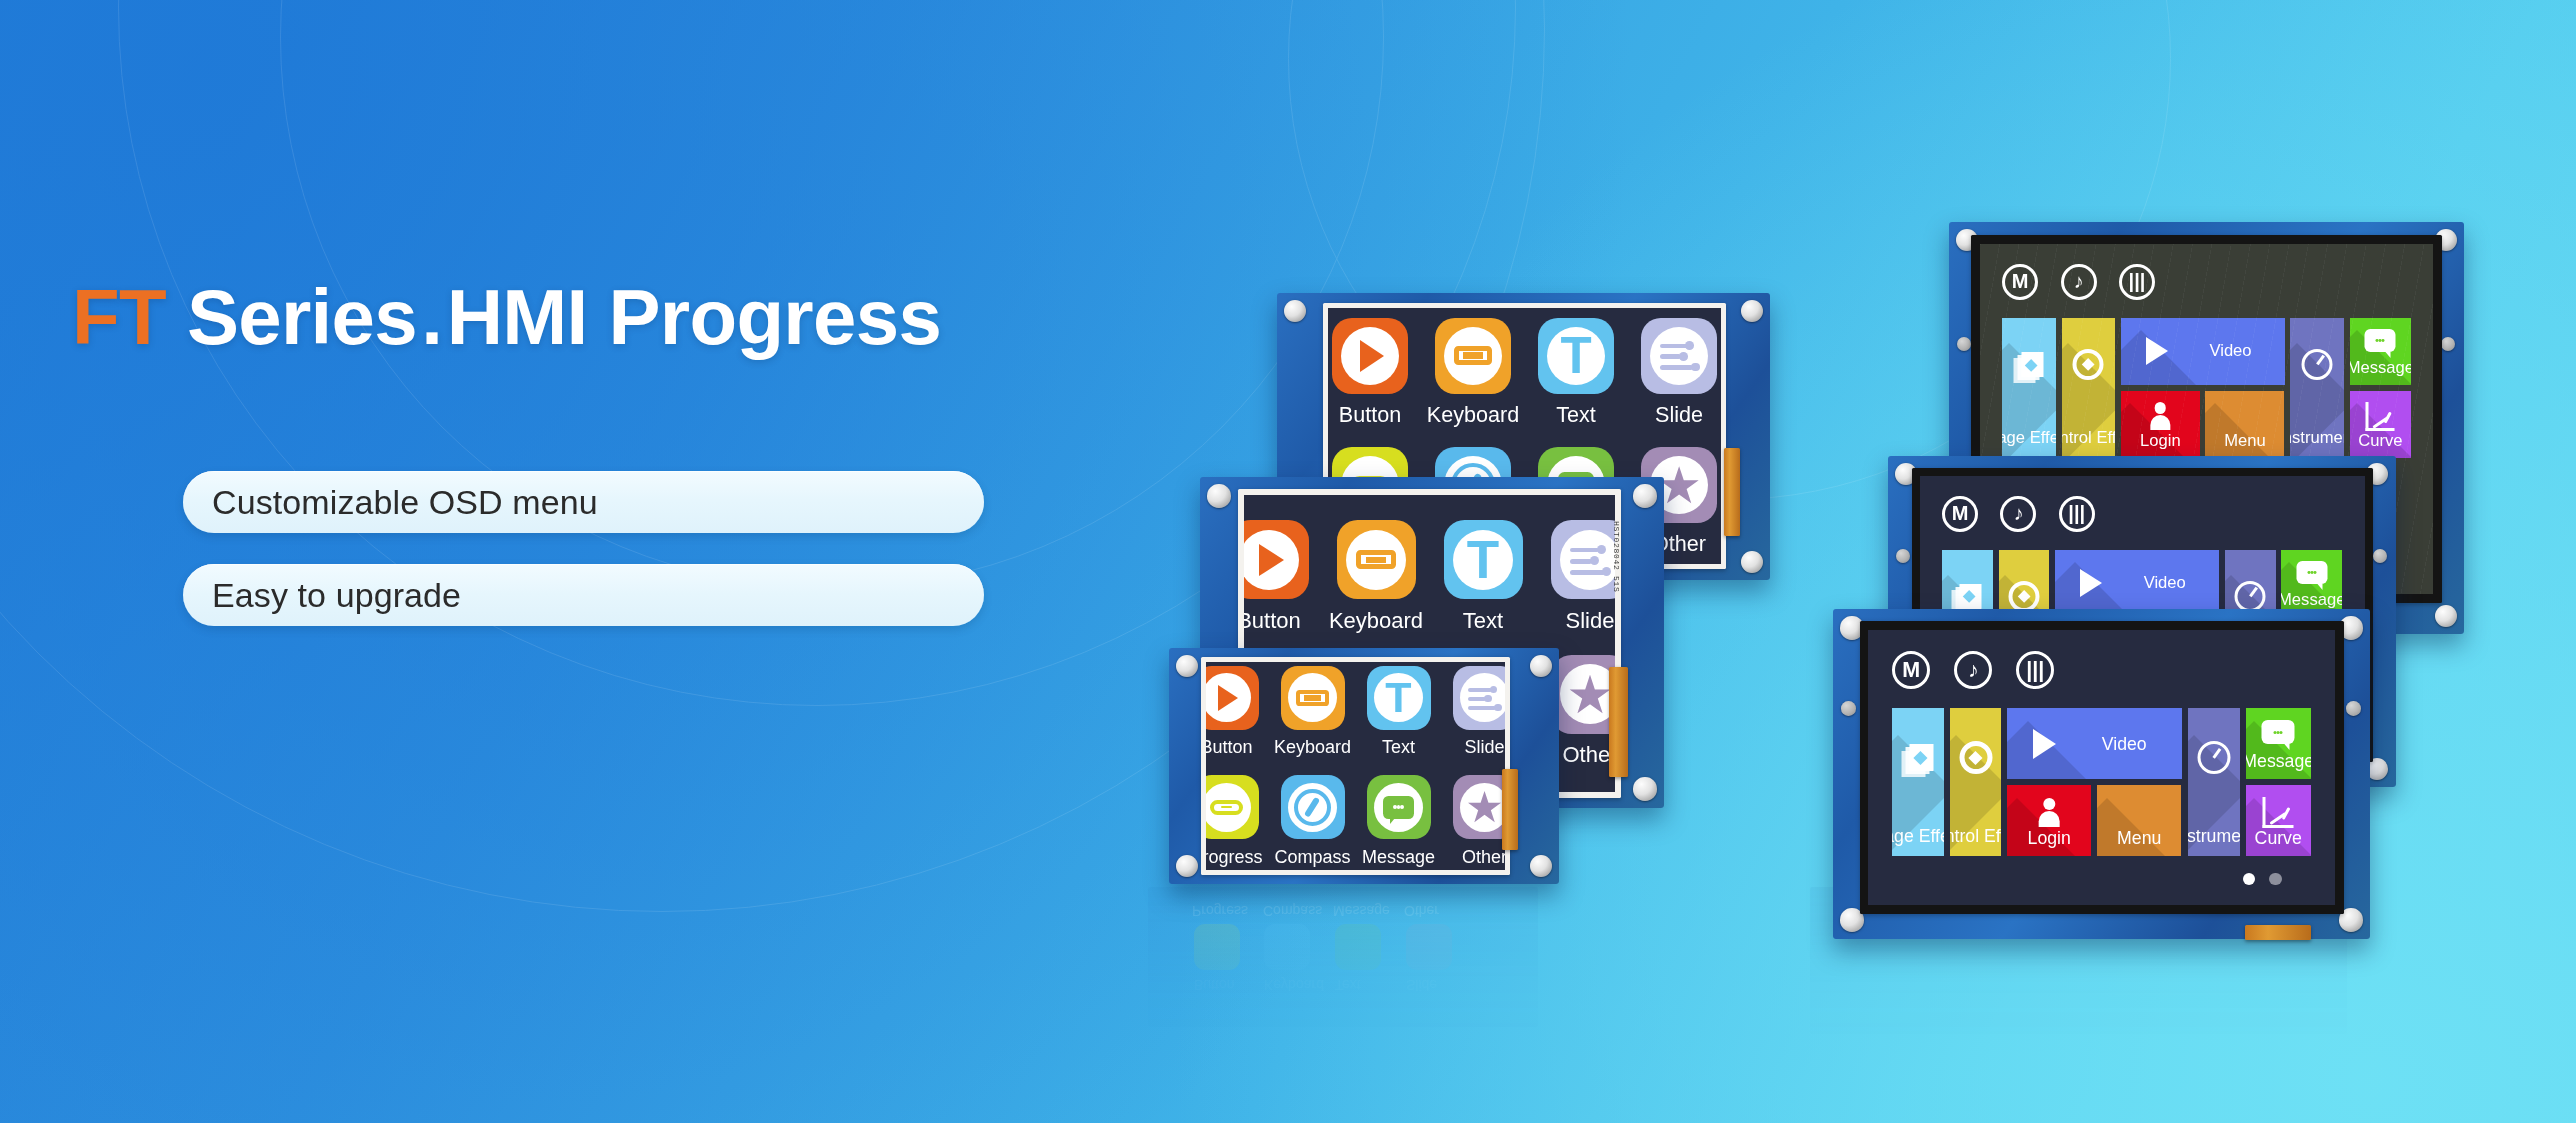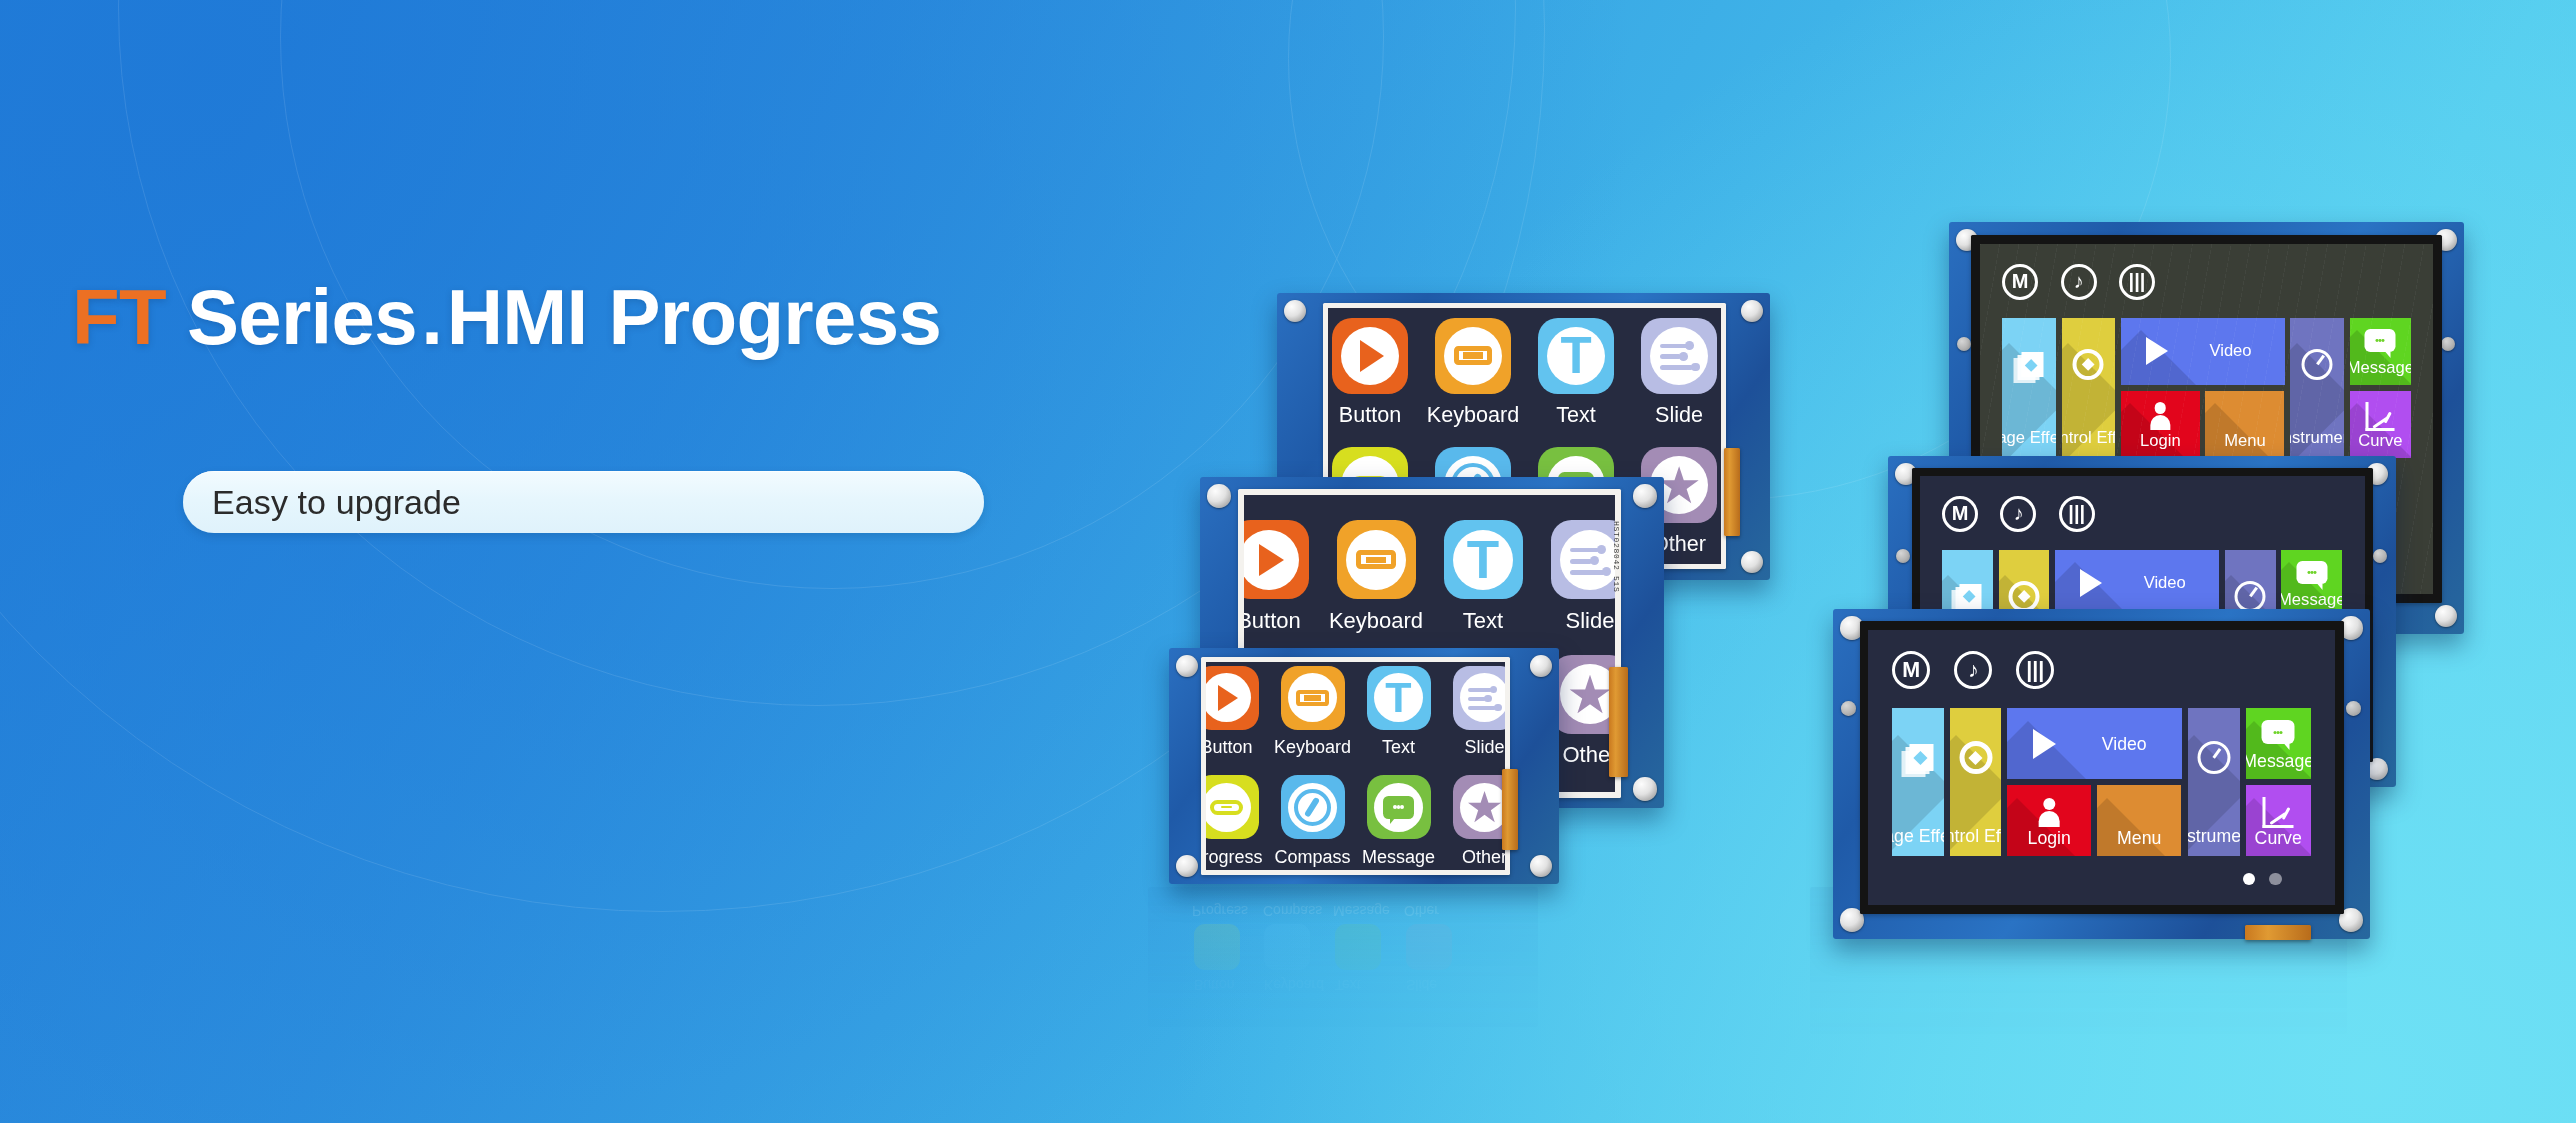--- a/index.html
+++ b/index.html
@@ -198,20 +198,23 @@
 </div>
 
 <div id="hero">
   <div id="title">
     <span class="ft">FT</span><span>&nbsp;</span><span>Series</span><span class="dot">.</span><span>HMI Progress</span>
   </div>
 </div>
 
 <div id="features">
   <div class="pill">
+    <span class="pill-label">Customizable OSD menu</span>
+  </div>
+  <div class="pill">
     <span class="pill-label">Easy to upgrade</span>
   </div>
 </div>
 
 <div id="displays">
     <div class="module" style="left: 1277px; top: 293px; width: 493px; height: 287px; z-index: 3;">
       <div class="pcb"></div>
       <div class="hole" style="width: 22px; height: 22px; left: 7.4px; top: 7.4px;"></div>
       <div class="hole" style="width: 22px; height: 22px; left: 464px; top: 7.4px;"></div>
       <div class="hole" style="width: 22px; height: 22px; left: 7.4px; top: 258px;"></div>

